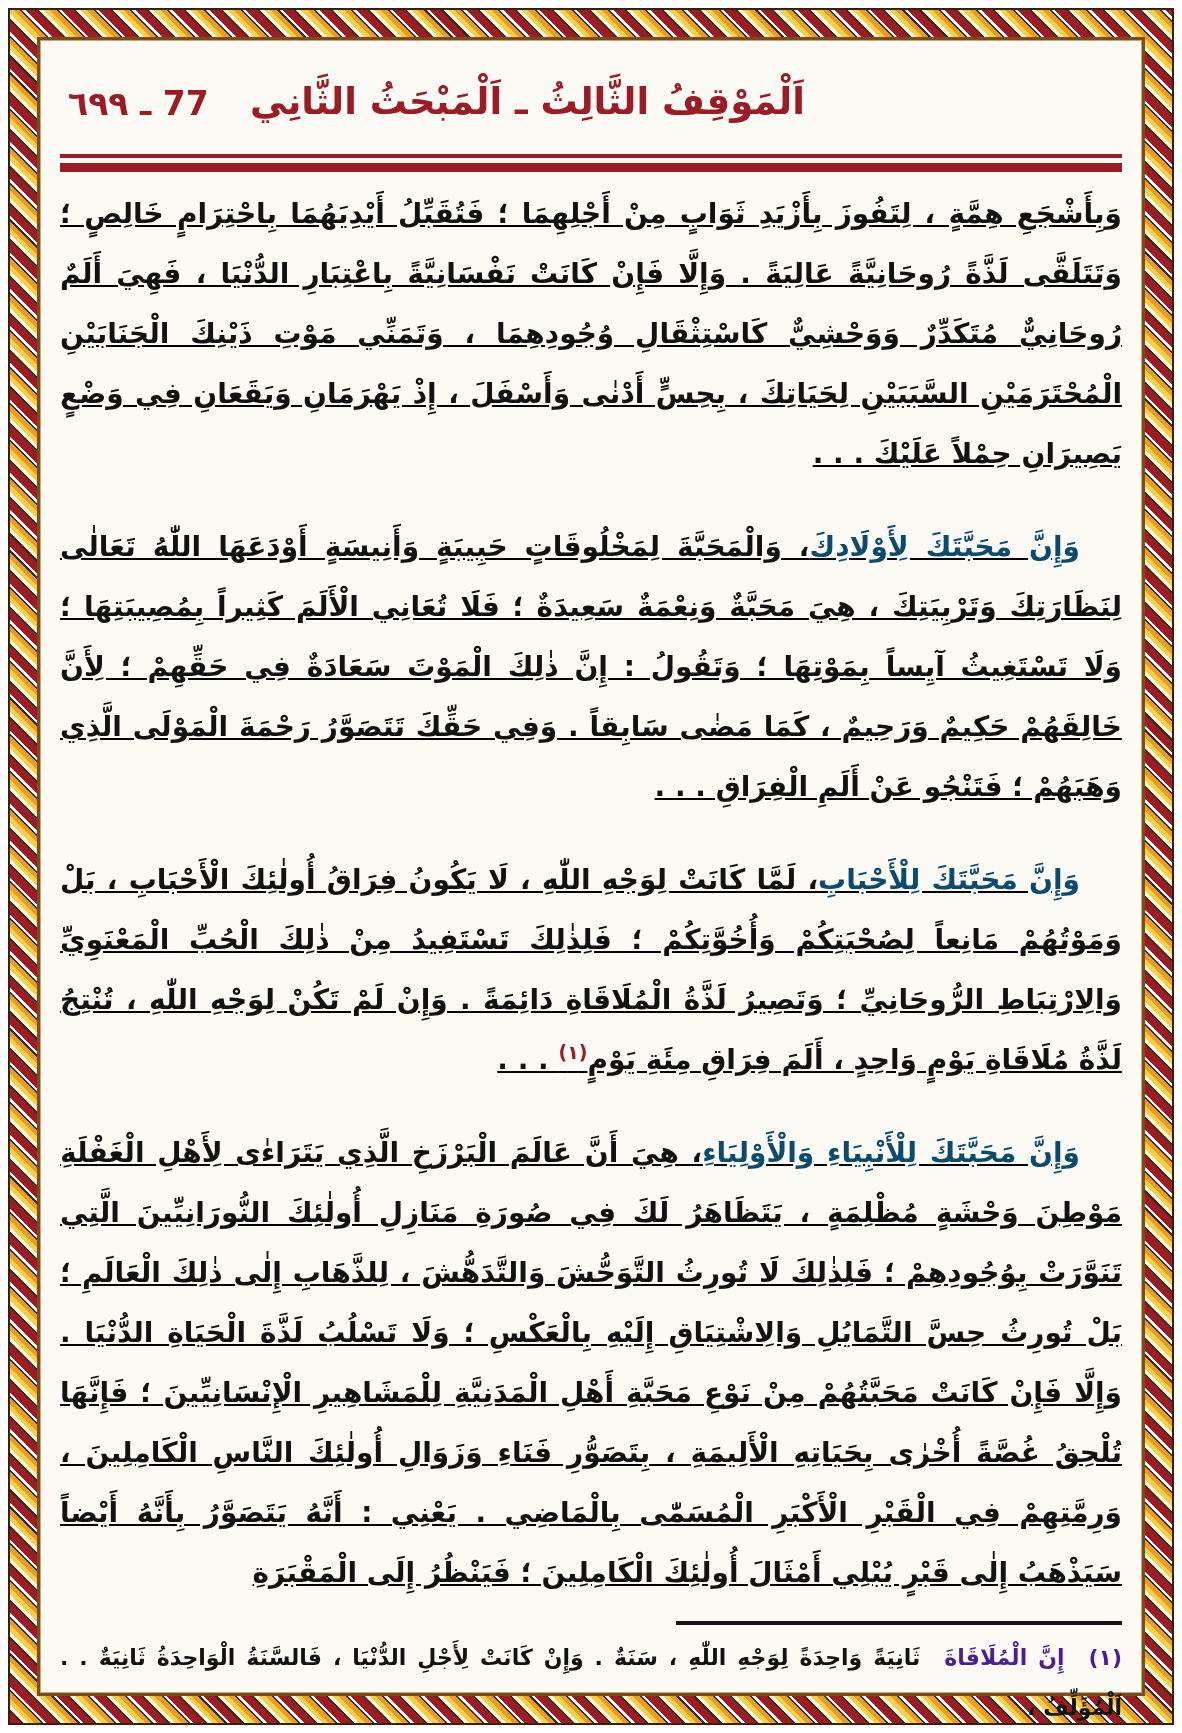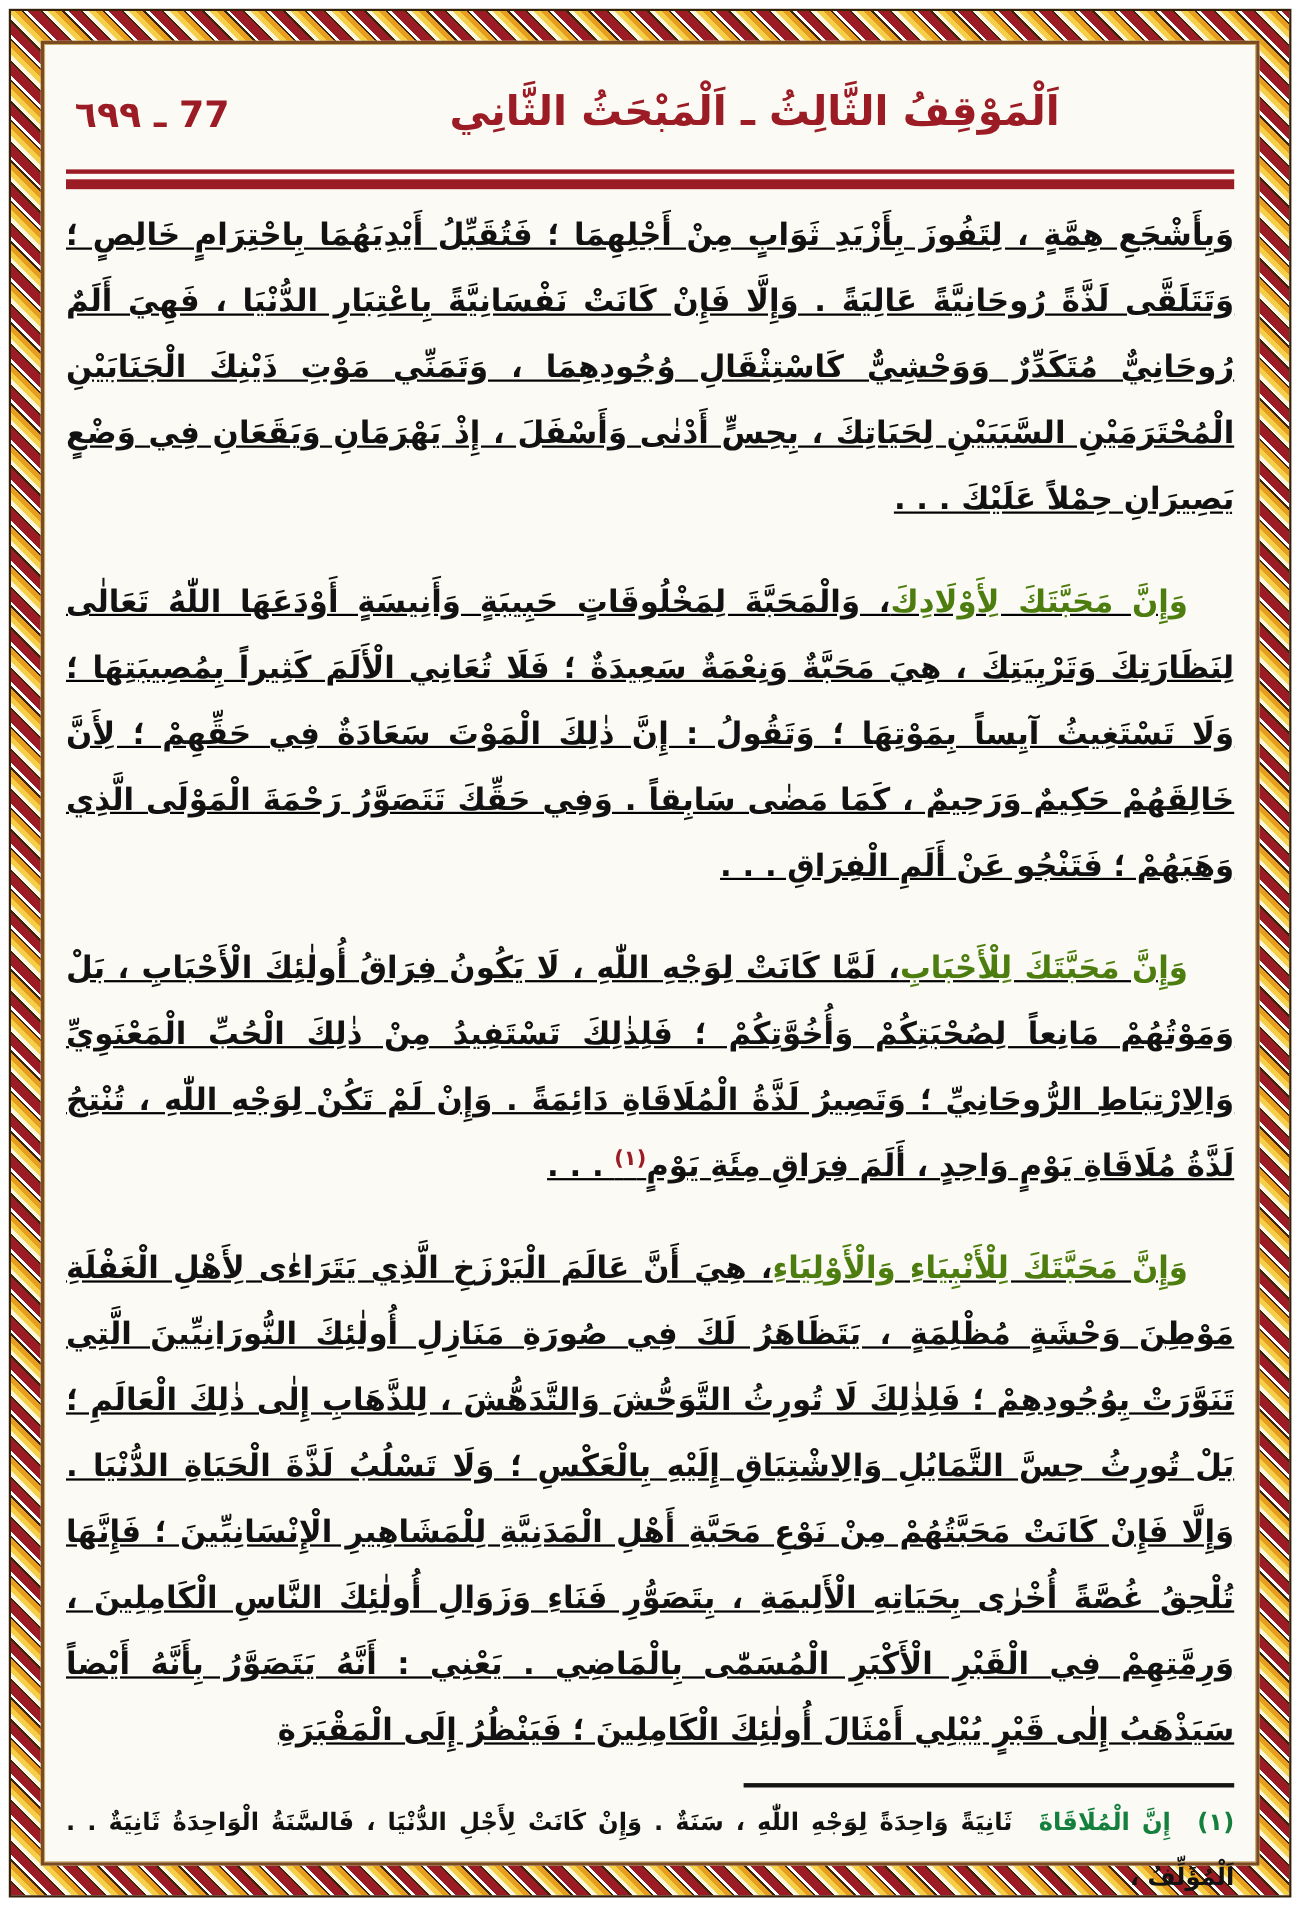--- a/index.html
+++ b/index.html
@@ -31,45 +31,45 @@
     position:absolute; inset:40px 20px 20px 20px;
     direction:rtl;
   }
   
   .header { position:relative; height:64px; }
   .page-number {
     position:absolute; left:8px; top:4px;
     color:#9b1c24; font-weight:bold; font-size:33px; letter-spacing:2px;
   }
   .title {
-    text-align:center; padding-left:190px;
+    text-align:left; padding-left:190px;
     color:#9b1c24; font-weight:bold; font-size:37px;
   }
   .rules { margin-top:10px; }
   .rule-thin  { height:4px; background:#9b1c24; }
   .rule-gap   { height:5px; }
   .rule-thick { height:9px; background:#9b1c24; }
   
   .body-text { margin-top:12px;text-decoration:underline; }
   .body-text p {
     margin:0; color:#121212;
     font-size:28px; font-weight:bold; line-height:60px;
     text-align:justify; text-justify:inter-word;
   }
   .body-text p.indented { text-indent:42px; margin-top:33px; }
-  .lead-red { color:#4d7c0f; }
+  .lead-red { color:#0c4a6e; }
   .fn-ref { color:#9b1c24; font-size:19px; vertical-align:super; line-height:0; }
   
   .fn-sep { width:42%; height:4px; background:#151515; margin-top:18px; }
   .footnote {
     margin-top:8px; color:#121212;
     font-size:22px; font-weight:bold; line-height:50px;
     text-align:justify;
   }
-  .fn-red { color:#15803d;margin-left:13px; }
+  .fn-red { color:#4c1d95;margin-left:13px; }
 </style>
 </head>
 <body>
 
 <div class="border-band"></div>
 <div class="content-panel">
   <div class="content">
 
     <div class="header">
       <div class="page-number">77 ـ ٦٩٩</div>

